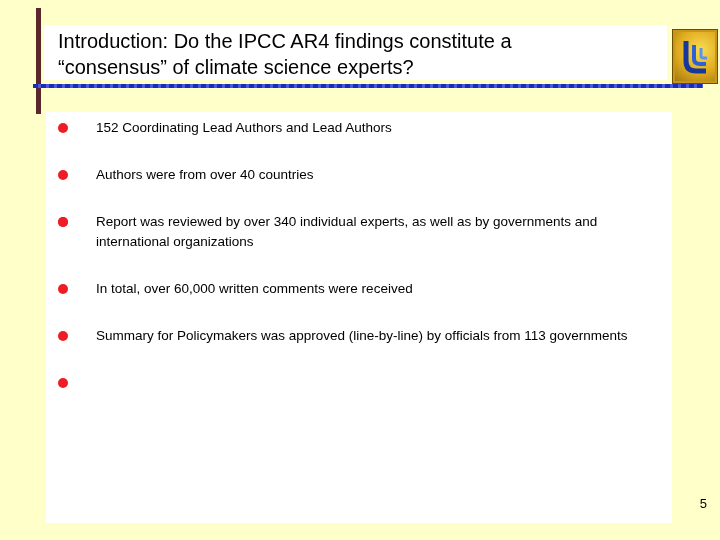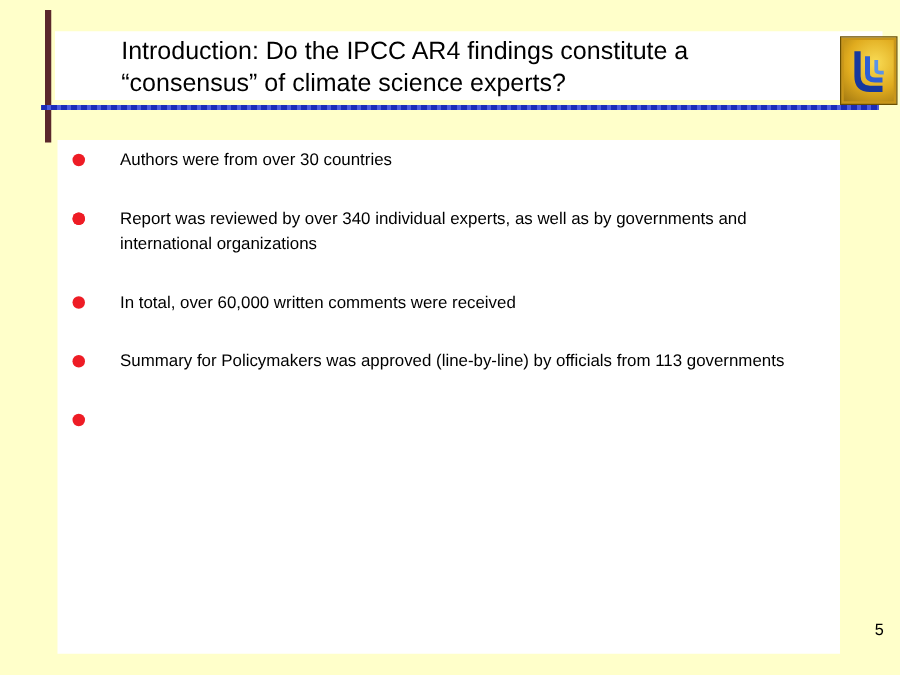--- a/index.html
+++ b/index.html
@@ -24,21 +24,20 @@
   }
 
   
   .title-box {
     position: absolute;
     left: 44px;
     top: 25px;
     width: 623px;
     height: 55px;
     background: #ffffff;
-    padding-left: 39px;
   }
   .title-text {
     padding: 3px 10px 0 14px;
     font-size: 20px;
     line-height: 26px;
     color: #000000;
     letter-spacing: 0px;
   }
 
   
@@ -129,21 +128,25 @@
       <path d="M 13 11 V 31 Q 13 41 23 41 H 33" fill="none" stroke="#16389e" stroke-width="5"></path>
       <path d="M 21 15 V 29 Q 21 34 27 34 H 33" fill="none" stroke="#2d5fd6" stroke-width="4"></path>
       <path d="M 28 18 V 26 Q 28 28 31 28 H 34" fill="none" stroke="#5b93e8" stroke-width="3"></path>
     </svg>
   </div>
 
   <div class="content-box">
     <ul class="bullets">
       <li>
         <span class="bullet-dot"></span>
-        <span>Authors were from over 30 countries</span>
+        <span>152 Coordinating Lead Authors and Lead Authors</span>
+      </li>
+      <li>
+        <span class="bullet-dot"></span>
+        <span>Authors were from over 40 countries</span>
       </li>
       <li>
         <span class="bullet-dot"></span>
       </li>
       <li>
         <span class="bullet-dot"></span>
         <span>Report was reviewed by over 340 individual experts, as well as by governments and international organizations</span>
       </li>
       <li>
         <span class="bullet-dot"></span>

